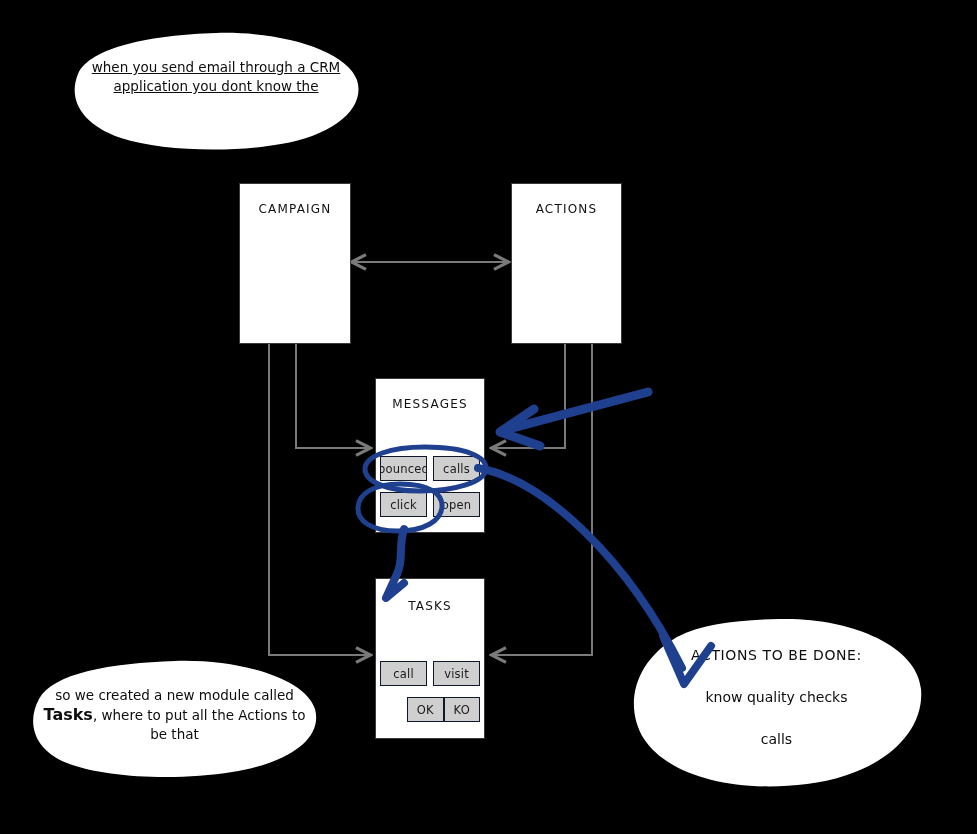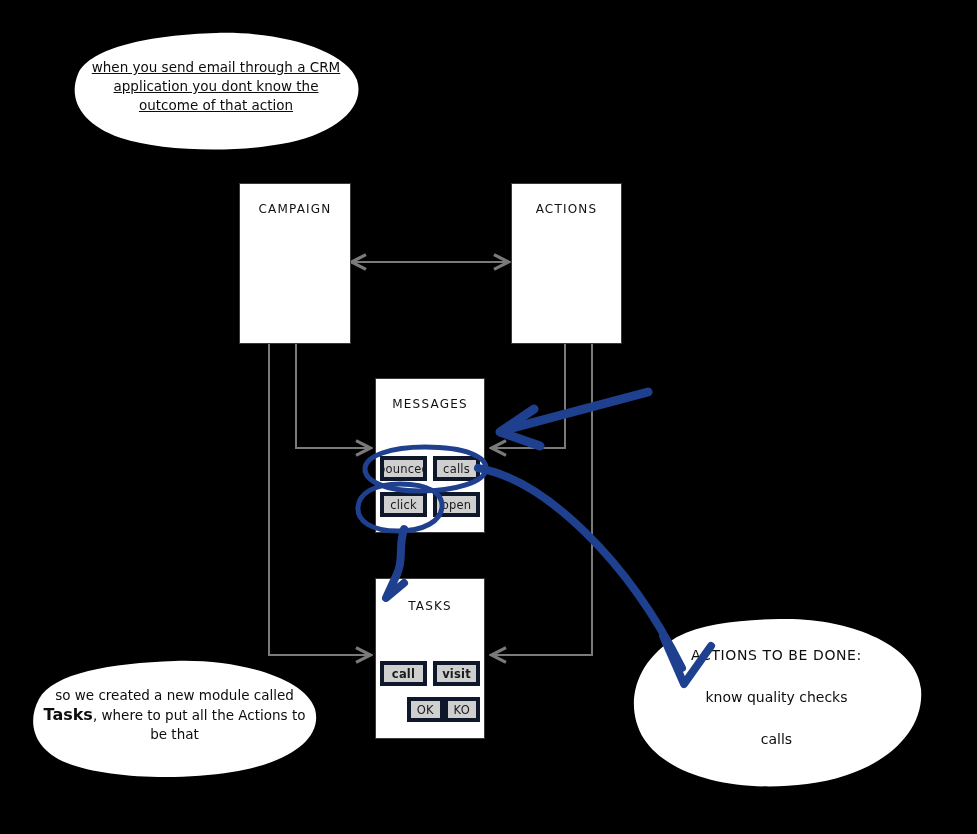--- a/index.html
+++ b/index.html
@@ -16,21 +16,21 @@
     position:absolute;background:#ffffff;border:1px solid #3a3a3a;
     box-sizing:border-box;
   }
   .module .mtitle{
     position:absolute;left:0;right:0;top:18px;text-align:center;
     font-size:12px;letter-spacing:1.2px;color:#111;
     font-family:"DejaVu Sans","Liberation Sans",sans-serif;
   }
   .btnrow{position:absolute;left:4px;right:4px;display:flex;justify-content:space-between;}
   .mbtn{
-    width:47px;height:25px;background:#cfcfcf;border:4px solid #0f172a;
+    width:47px;height:25px;background:#cfcfcf;border:1px solid #0f172a;
     box-sizing:border-box;display:flex;align-items:center;justify-content:center;
     font-size:11.5px;color:#1a1a1a;letter-spacing:.2px;
     font-family:"DejaVu Sans","Liberation Sans",sans-serif;
     overflow:hidden;white-space:nowrap;
   }
 
   
   .callout{position:absolute;}
   .callout .cloud{position:absolute;left:0;top:0;}
   .callout .ctext{
@@ -80,21 +80,20 @@
   </svg>
 
   <div class="callout" id="callout-crm" style="left:66px;top:30px;width:300px;height:125px;">
     <svg class="cloud" width="300" height="125" viewBox="0 0 300 125">
       <path d="M150,3 C215,1 280,20 291,50 C300,78 268,105 215,114 C165,123 95,121 55,108
                C14,94 2,68 12,44 C24,17 85,5 150,3 Z" fill="#ffffff"></path>
     </svg>
     <div class="ctext" style="top:28px;text-decoration:underline;">
       <span class="ln">when you send email through a CRM</span>
       <span class="ln">application you dont know the</span>
-      <span class="ln">outcome of that action</span>
     </div>
   </div>
 
   <div class="callout" id="callout-tasks" style="left:27px;top:659px;width:295px;height:123px;">
     <svg class="cloud" width="295" height="123" viewBox="0 0 295 123">
       <path d="M148,2 C212,0 278,19 288,50 C296,80 262,104 205,113 C150,122 78,119 40,104
                C5,90 0,62 12,40 C26,14 84,4 148,2 Z" fill="#ffffff"></path>
     </svg>
     <div class="ctext" style="top:27px;">
       <span class="ln">so we created a new module called</span>
@@ -130,21 +129,21 @@
       <div class="mbtn">calls</div>
     </div>
     <div class="btnrow" style="top:113px;">
       <div class="mbtn">click</div>
       <div class="mbtn">open</div>
     </div>
   </div>
 
   <div class="module" id="box-tasks" style="left:375px;top:578px;width:110px;height:161px;">
     <div class="mtitle" style="top:20px;">TASKS</div>
-    <div class="btnrow" style="top:82px;font-weight:bold;">
+    <div class="btnrow" style="top:82px;">
       <div class="mbtn">call</div>
       <div class="mbtn">visit</div>
     </div>
     <div class="btnrow" style="top:118px;padding-left:27px;">
       <div class="mbtn">OK</div>
       <div class="mbtn">KO</div>
     </div>
   </div>
 
   <svg class="layer" viewBox="0 0 977 834" style="pointer-events:none;">

